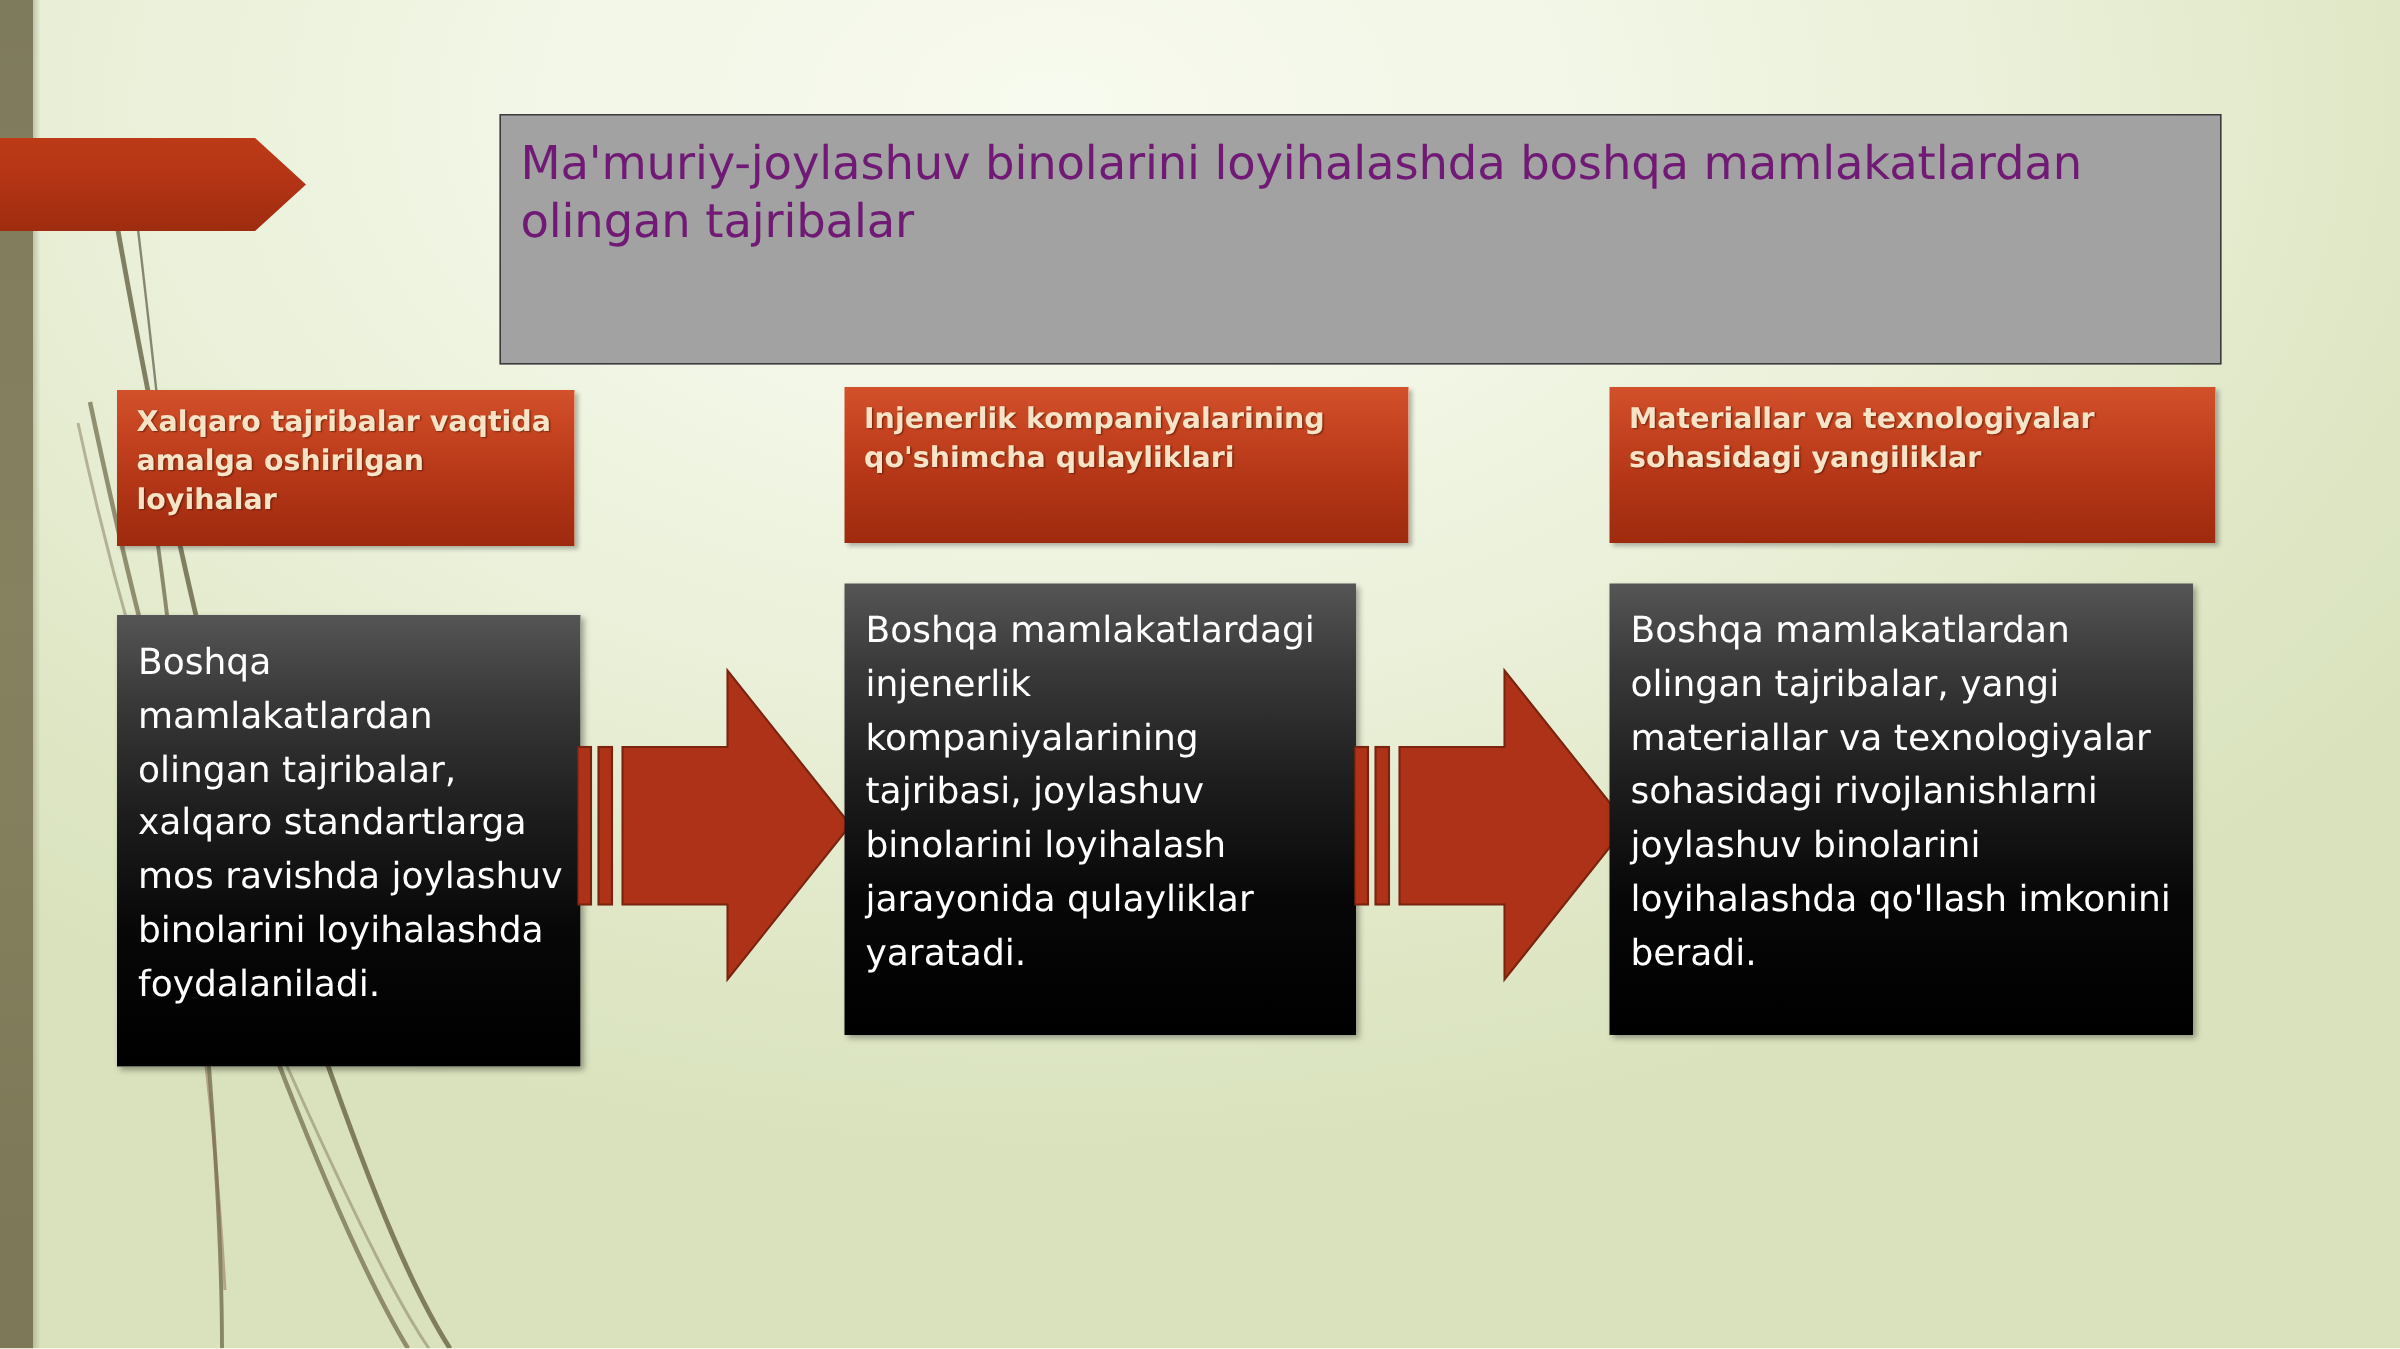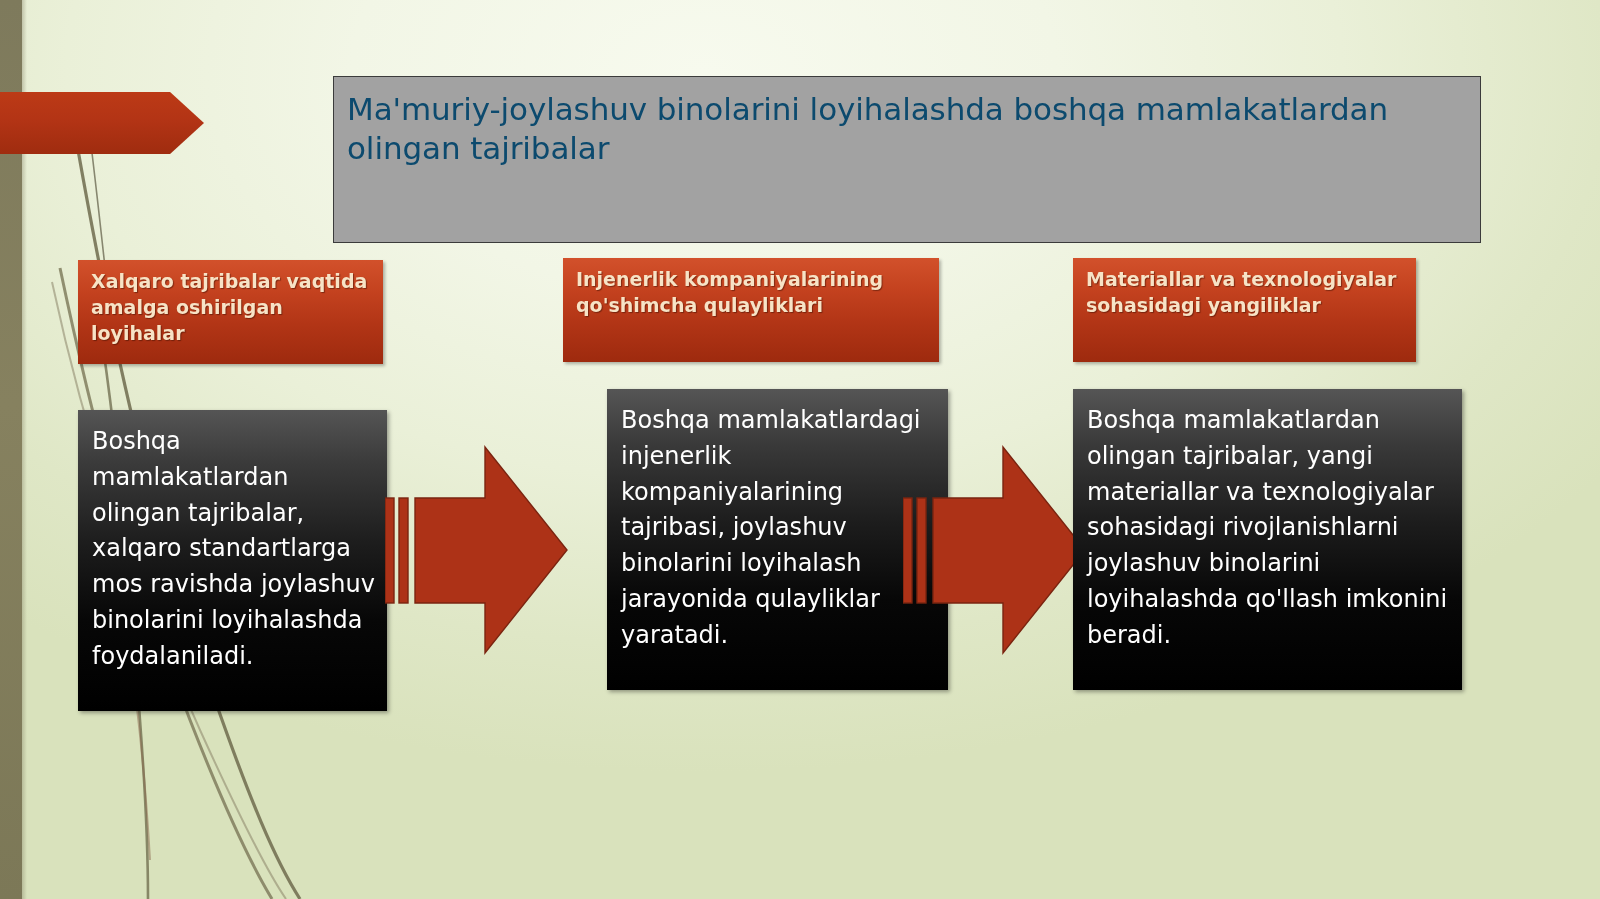--- a/index.html
+++ b/index.html
@@ -61,21 +61,21 @@
     border: 1px solid #3b3b3b;
     box-sizing: border-box;
   }
   .title-text {
     position: absolute;
     left: 13px;
     top: 13px;
     right: 0;
     font-size: 31px;
     line-height: 1.26;
-    color: #0c4a6e;
+    color: #701a75;
     font-family: "DejaVu Sans", sans-serif;
     letter-spacing: -0.1px;
   }
 
   
   .banner {
     position: absolute;
     left: -8px;
     top: 92px;
     width: 212px;
@@ -121,22 +121,22 @@
   
   .flow-arrow {
     position: absolute;
     width: 190px;
     height: 230px;
   }
 
   #t1 { left: 78px;  top: 260px; width: 305px; height: 104px; }
   #b1 { left: 78px;  top: 389px; width: 309px; height: 301px; margin-top: 21px; }
   #t2 { left: 563px; top: 258px; width: 376px; height: 104px; }
-  #b2 { left: 563px; top: 389px; width: 341px; height: 301px; margin-left: 44px; }
-  #t3 { left: 1073px;top: 258px; width: 343px; height: 104px; }
+  #b2 { left: 563px; top: 389px; width: 341px; height: 301px; }
+  #t3 { left: 1073px;top: 258px; width: 404px; height: 104px; }
   #b3 { left: 1073px;top: 389px; width: 389px; height: 301px; }
 
   #a1 { left: 385px; top: 435px; }
   #a2 { left: 903px; top: 435px; }
 </style>
 </head>
 <body>
 
 <div id="slide">
 

